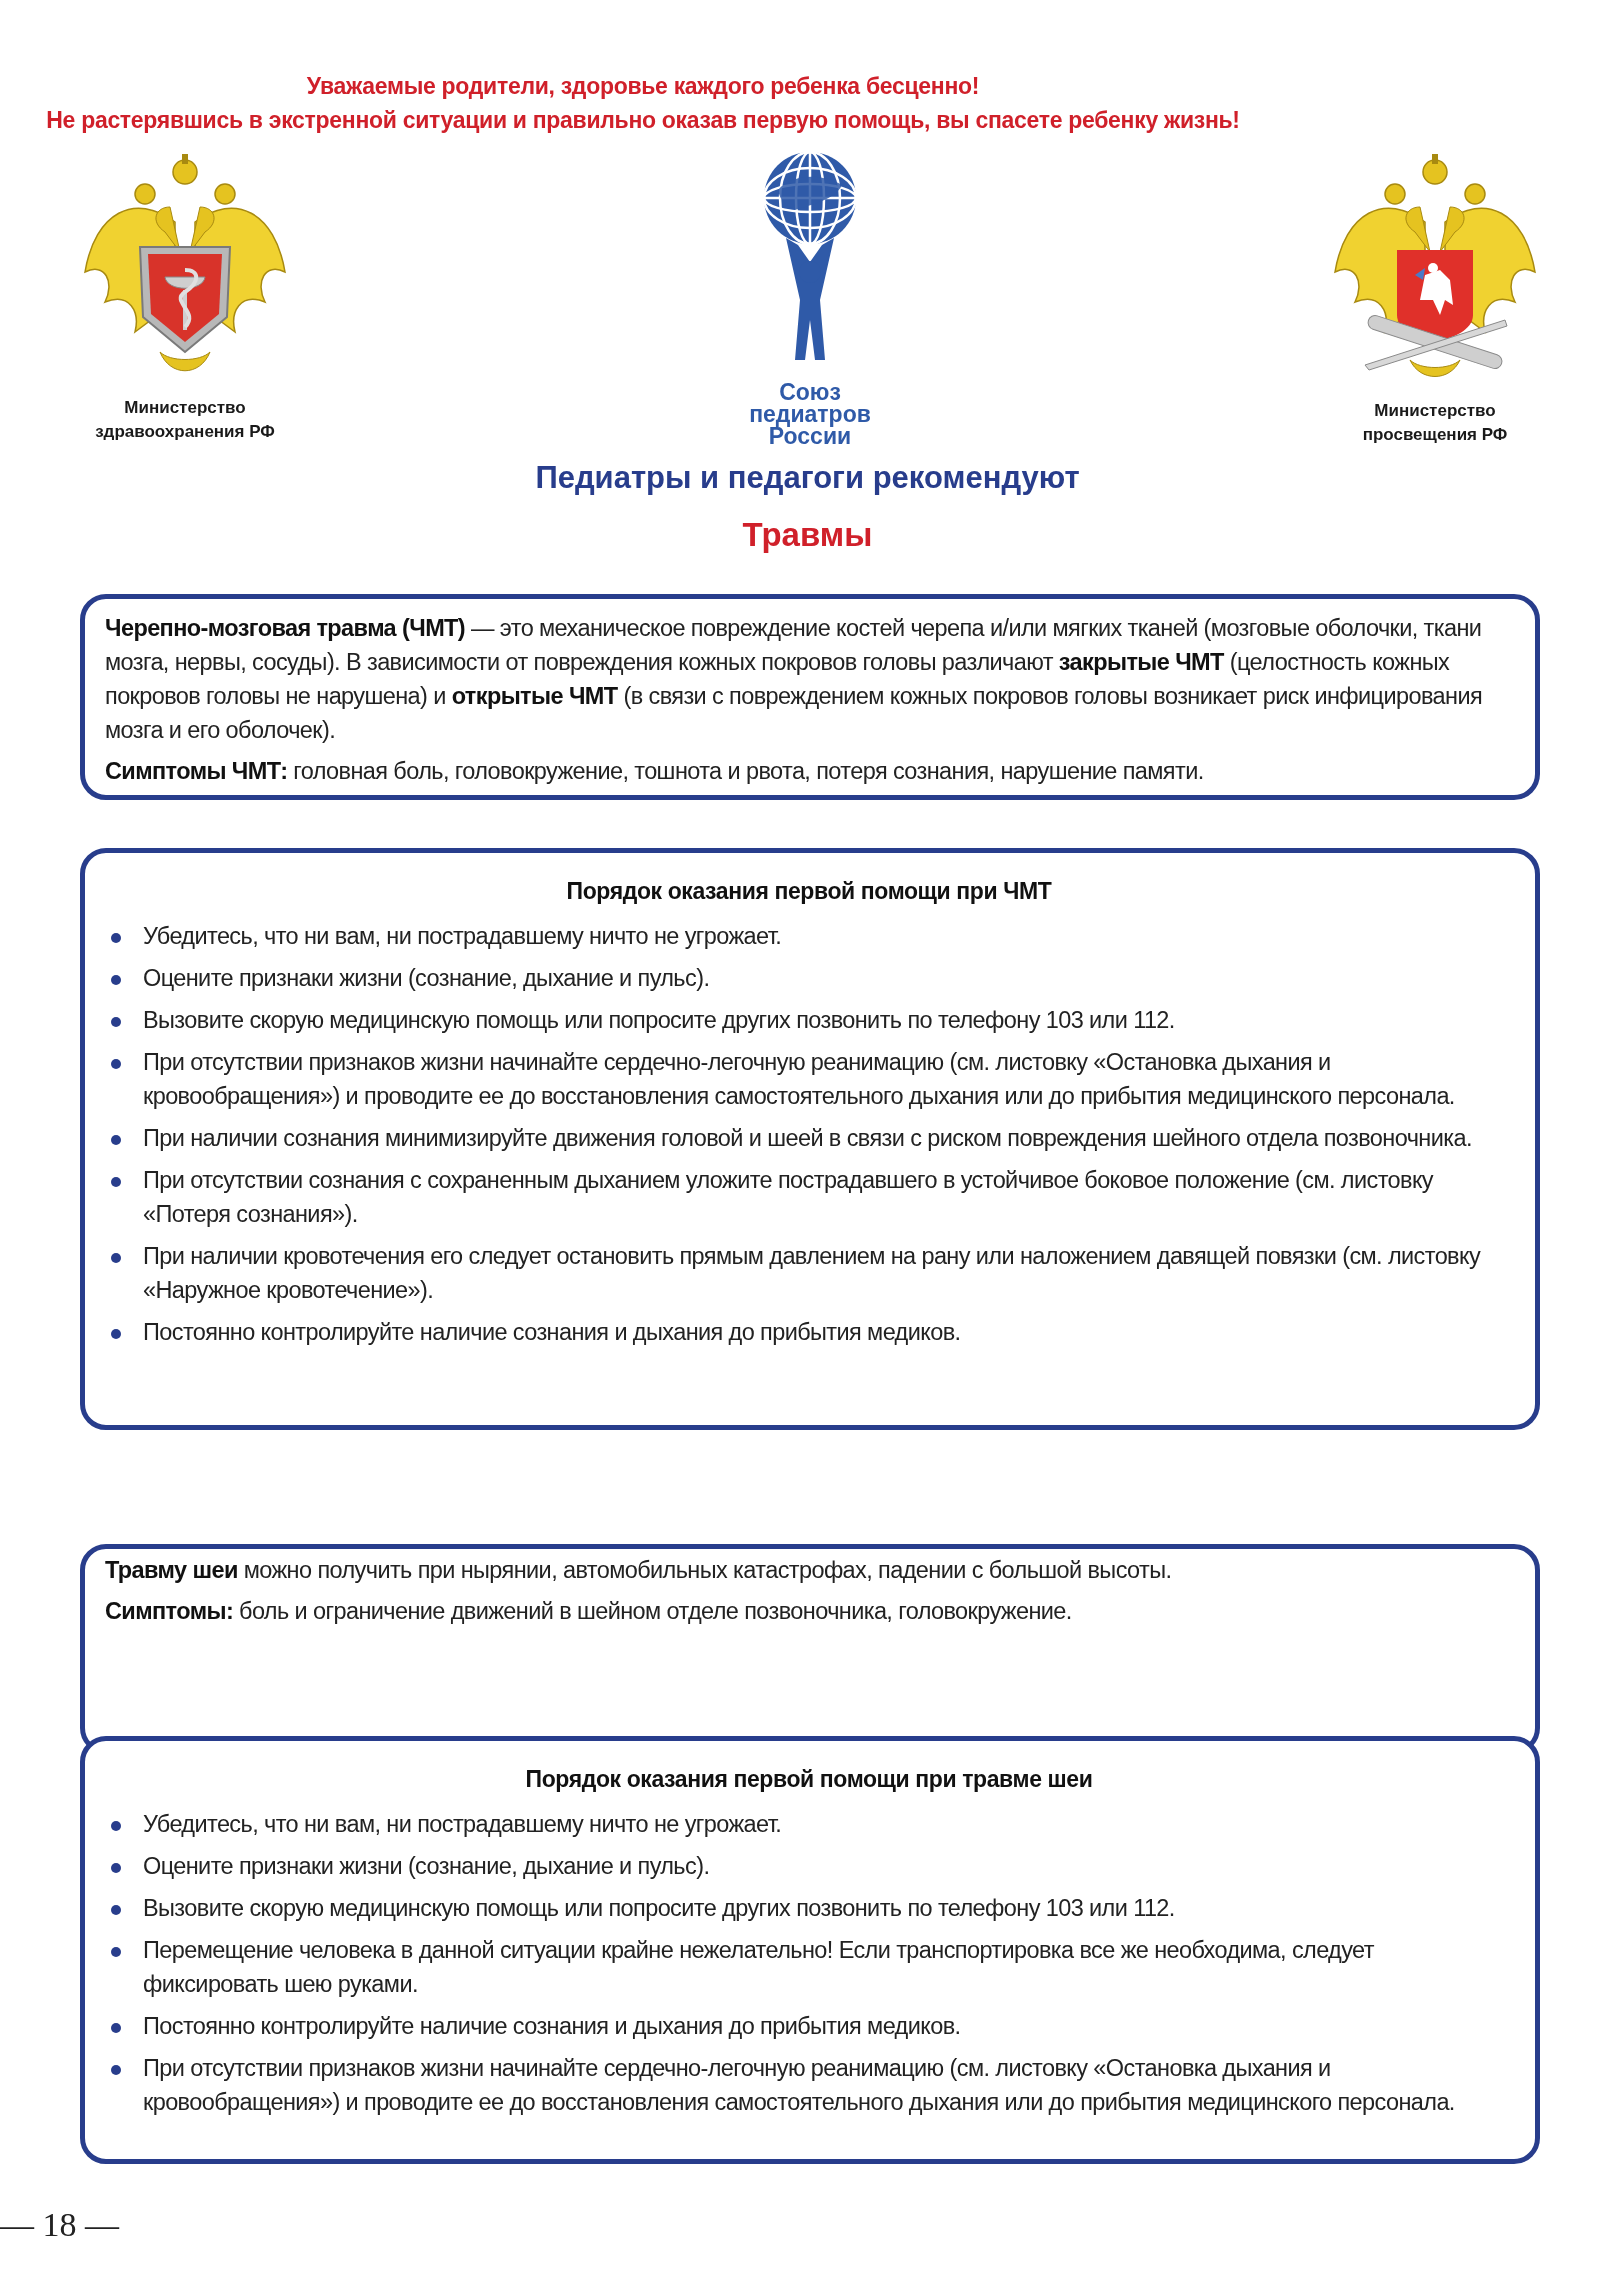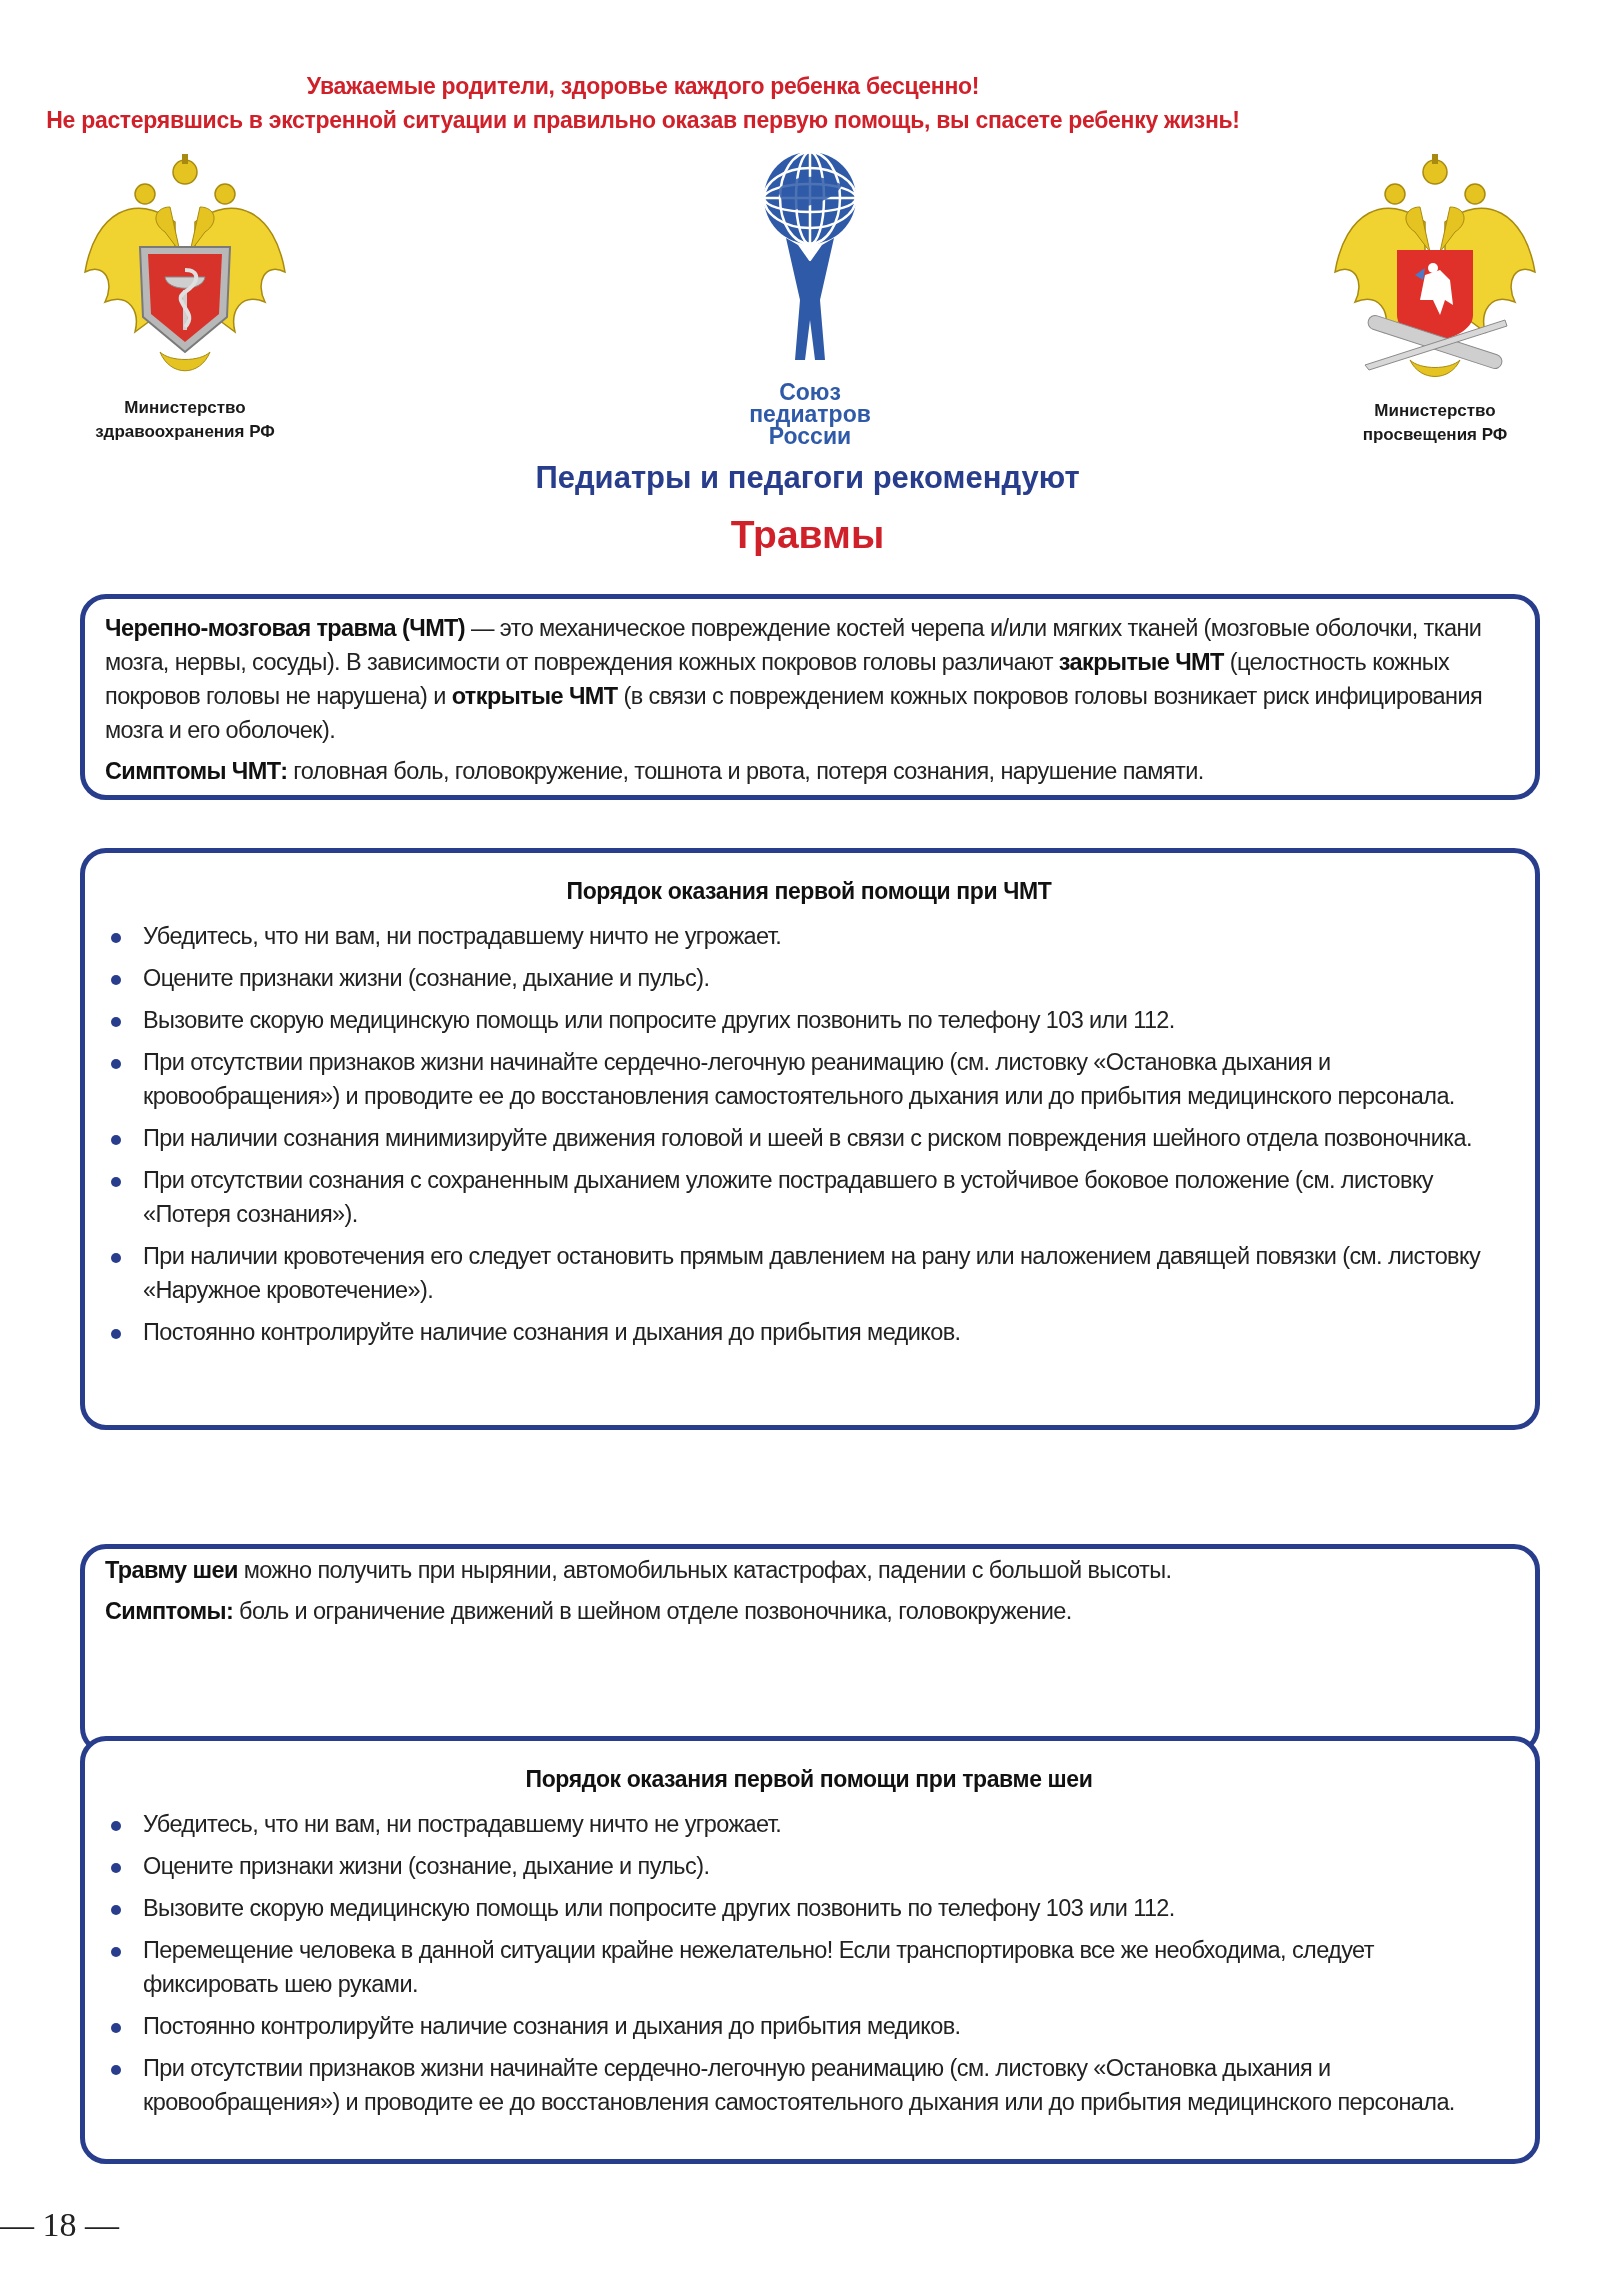--- a/index.html
+++ b/index.html
@@ -30,21 +30,21 @@
     .logo-caption { margin-top: 14px; }
 
     .subtitle {
       position: absolute; left: 0; top: 458px; width: 1615px;
       text-align: center; color: #283d8c; font-weight: bold;
       font-size: 31px; line-height: 40px;
     }
     .main-title {
       position: absolute; left: 0; top: 510px; width: 1615px;
       text-align: center; color: #d0202a; font-weight: bold;
-      font-size: 39px; line-height: 50px;
+      font-size: 33px; line-height: 50px;
     }
 
     .box {
       position: absolute; left: 80px; width: 1460px;
       border: 5px solid #283d8c; border-radius: 26px;
       background: #ffffff; padding: 14px 22px 14px 20px;
       font-size: 23.5px; line-height: 34px; letter-spacing: -0.6px;
       color: #222;
     }
     .box b { font-weight: bold; color: #111; }

